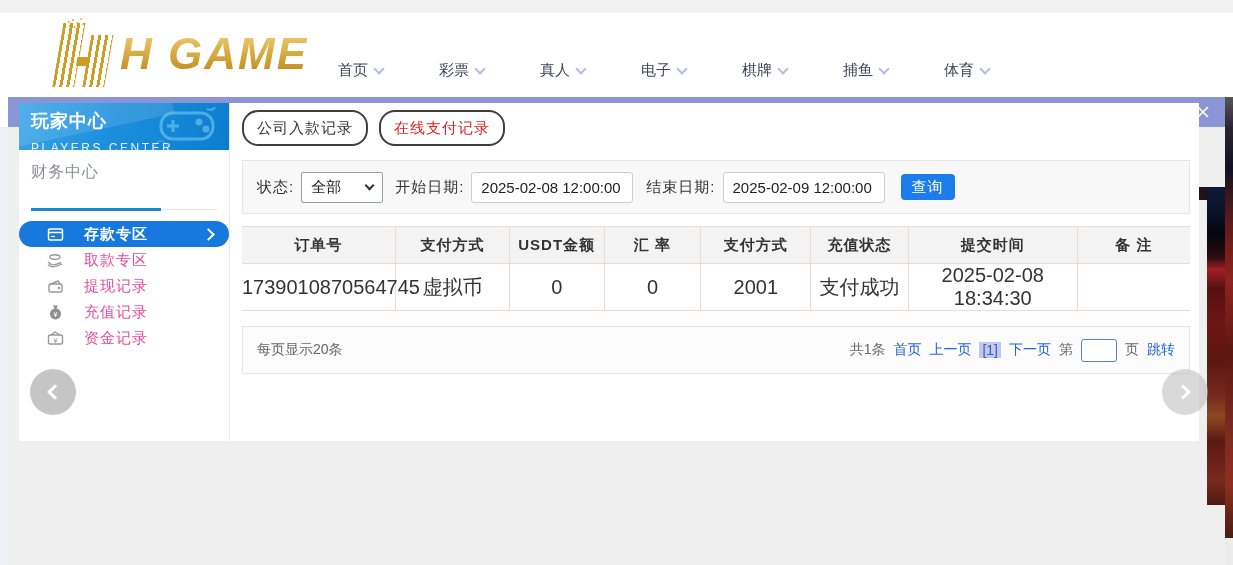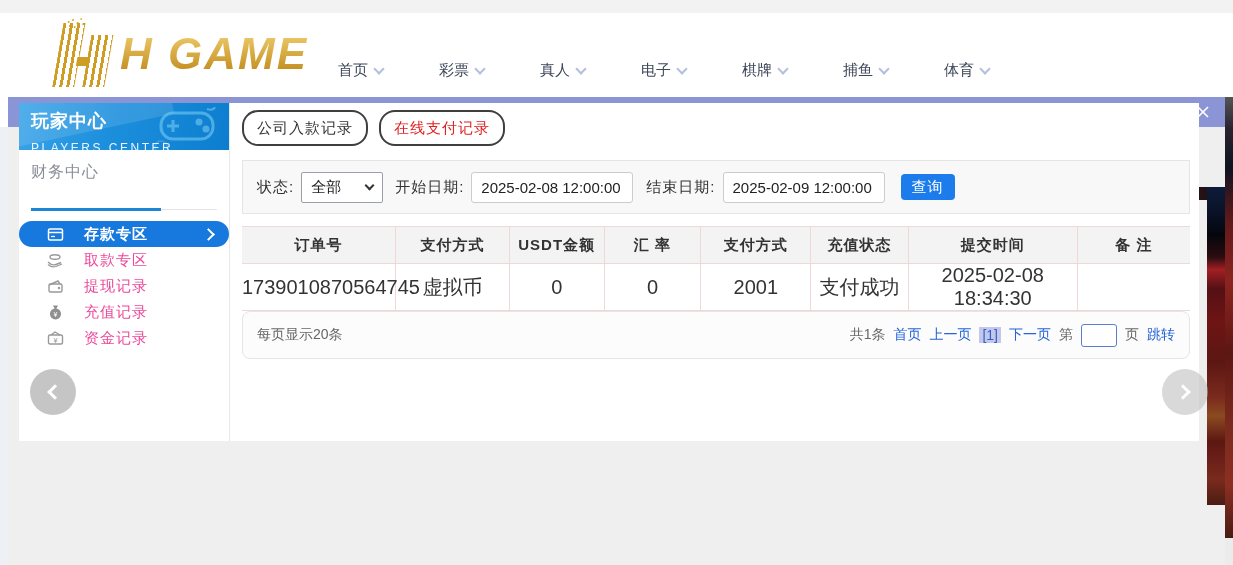--- a/index.html
+++ b/index.html
@@ -89,21 +89,21 @@
 
   table.records { margin-top:12px; width:100%; border-collapse:collapse; table-layout:fixed; }
   table.records th { height:37px; background:#f3f3f3; font-size:15px; font-weight:bold; color:#333;
     border:1px solid #f0d8d8; border-left:none; letter-spacing:1px; }
   table.records th:last-child { border-right:none; }
   table.records td { height:45px; text-align:center; font-size:20px; color:#333;
     border:1px solid #f0d8d8; border-top:none; border-left:none; background:#fff; }
   table.records td:last-child { border-right:none; }
   .c1{width:16.2%}.c2{width:12%}.c3{width:10%}.c4{width:10.2%}.c5{width:11.6%}.c6{width:10.3%}.c7{width:17.8%}.c8{width:11.9%}
 
-  .pager { height:48px; border:1px solid #e5e5e5; background:#fcfcfc; border-radius:8px;
+  .pager { margin-top:15px; height:48px; border:1px solid #e5e5e5; background:#fcfcfc; border-radius:0;
     display:flex; align-items:center; justify-content:space-between; padding:0 14px; }
   .pager-left { font-size:14px; color:#666; }
   .pager-right { display:flex; align-items:center; gap:8px; font-size:14px; }
   .pg-gray { color:#666; }
   .pg-link { color:#2664d8; cursor:pointer; }
   .pg-current { color:#2f5fd0; background:#c3c8e8; padding:0 3px; }
   .pg-input { width:36px; height:23px; border:1px solid #5b7fd0; border-radius:3px; background:#fff; }
 
   
   .round-btn { position:absolute; width:46px; height:46px; border-radius:50%; cursor:pointer; z-index:30; }

